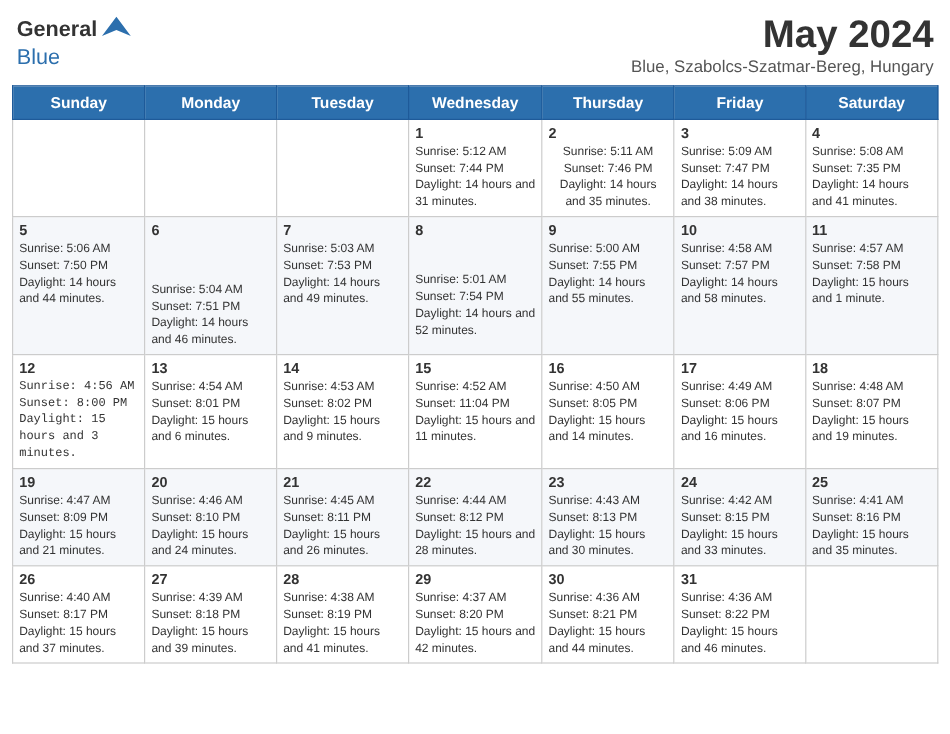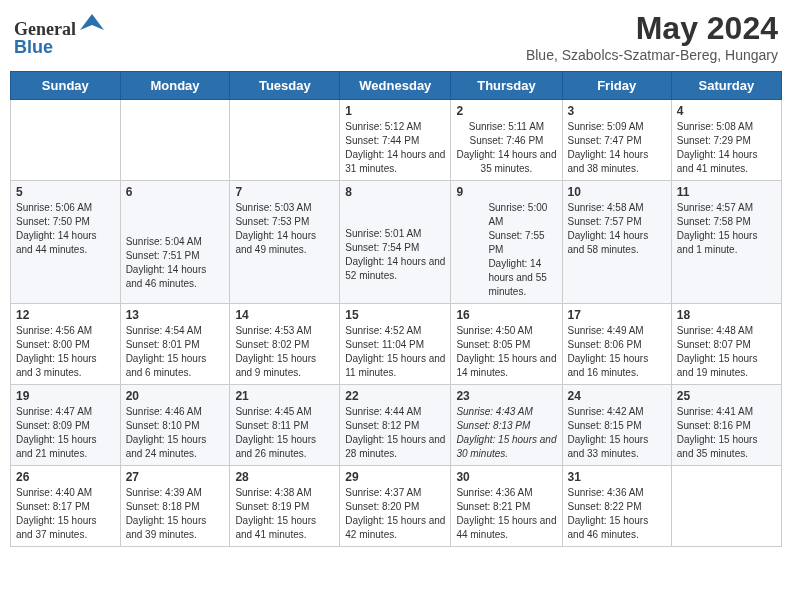--- a/index.html
+++ b/index.html
@@ -23,21 +23,21 @@
       gap: 2px;
     }
     .logo-text-general {
       font-size: 18px;
       font-weight: bold;
       color: #333;
       line-height: 1;
     }
     .logo-text-blue {
       font-size: 18px;
-      font-weight: bold;
+      font-weight: normal;
       color: #2c6fad;
       line-height: 1;
     }
     .logo-icon {
       width: 28px;
       height: 28px;
     }
     .title-block {
       text-align: right;
     }
@@ -91,21 +91,21 @@
     .empty-cell {
       background: #fff !important;
     }
   </style>
 </head>
 <body>
 
 <div class="header">
   <div class="logo">
     <div>
-      <div style="display:flex;align-items:flex-end;gap:2px;font-family:Liberation Serif, serif;">
+      <div style="display:flex;align-items:center;gap:2px;">
         <span class="logo-text-general">General</span>
         <svg class="logo-icon" viewBox="0 0 28 28">
           <polygon points="14,4 26,20 14,15 2,20" fill="#2c6fad"></polygon>
         </svg>
       </div>
       <div>
         <span class="logo-text-blue">Blue</span>
       </div>
     </div>
   </div>
@@ -146,21 +146,21 @@
         </td>
         <td>
           <span class="day-number">3</span>
           <div class="day-info" style="white-space: pre-line;">Sunrise: 5:09 AM
 Sunset: 7:47 PM
 Daylight: 14 hours and 38 minutes.</div>
         </td>
         <td>
           <span class="day-number">4</span>
           <div class="day-info" style="white-space: pre-line;">Sunrise: 5:08 AM
-Sunset: 7:29 PM
+Sunset: 7:35 PM
 Daylight: 14 hours and 41 minutes.</div>
         </td>
       </tr>
       <tr>
         <td>
           <span class="day-number">5</span>
           <div class="day-info" style="white-space: pre-line;">Sunrise: 5:06 AM
 Sunset: 7:50 PM
 Daylight: 14 hours and 44 minutes.</div>
         </td>
@@ -177,41 +177,41 @@
 Daylight: 14 hours and 49 minutes.</div>
         </td>
         <td>
           <span class="day-number">8</span>
           <div class="day-info" style="white-space: pre-line; margin-top: 28px;">Sunrise: 5:01 AM
 Sunset: 7:54 PM
 Daylight: 14 hours and 52 minutes.</div>
         </td>
         <td>
           <span class="day-number">9</span>
-          <div class="day-info" style="white-space: pre-line; margin-left: 32px;">Sunrise: 5:00 AM
+          <div class="day-info" style="white-space: pre-line;">Sunrise: 5:00 AM
 Sunset: 7:55 PM
 Daylight: 14 hours and 55 minutes.</div>
         </td>
         <td>
           <span class="day-number">10</span>
           <div class="day-info" style="white-space: pre-line;">Sunrise: 4:58 AM
 Sunset: 7:57 PM
 Daylight: 14 hours and 58 minutes.</div>
         </td>
         <td>
           <span class="day-number">11</span>
           <div class="day-info" style="white-space: pre-line;">Sunrise: 4:57 AM
 Sunset: 7:58 PM
 Daylight: 15 hours and 1 minute.</div>
         </td>
       </tr>
       <tr>
         <td>
           <span class="day-number">12</span>
-          <div class="day-info" style="white-space: pre-line;">Sunrise: 4:56 AM
+          <div class="day-info" style="white-space: pre-line; font-family: Liberation Mono, monospace;">Sunrise: 4:56 AM
 Sunset: 8:00 PM
 Daylight: 15 hours and 3 minutes.</div>
         </td>
         <td>
           <span class="day-number">13</span>
           <div class="day-info" style="white-space: pre-line;">Sunrise: 4:54 AM
 Sunset: 8:01 PM
 Daylight: 15 hours and 6 minutes.</div>
         </td>
         <td>
@@ -265,21 +265,21 @@
 Daylight: 15 hours and 26 minutes.</div>
         </td>
         <td>
           <span class="day-number">22</span>
           <div class="day-info" style="white-space: pre-line;">Sunrise: 4:44 AM
 Sunset: 8:12 PM
 Daylight: 15 hours and 28 minutes.</div>
         </td>
         <td>
           <span class="day-number">23</span>
-          <div class="day-info" style="white-space: pre-line; font-style: italic;">Sunrise: 4:43 AM
+          <div class="day-info" style="white-space: pre-line;">Sunrise: 4:43 AM
 Sunset: 8:13 PM
 Daylight: 15 hours and 30 minutes.</div>
         </td>
         <td>
           <span class="day-number">24</span>
           <div class="day-info" style="white-space: pre-line;">Sunrise: 4:42 AM
 Sunset: 8:15 PM
 Daylight: 15 hours and 33 minutes.</div>
         </td>
         <td>

